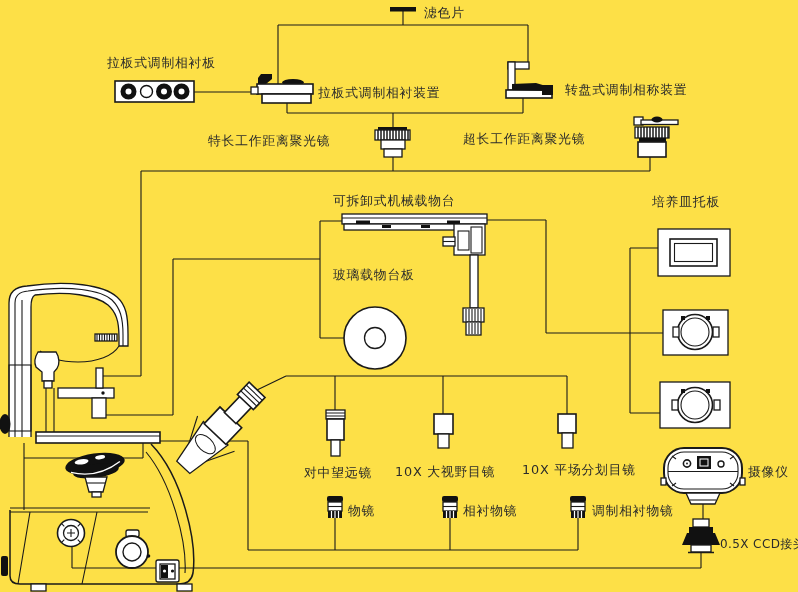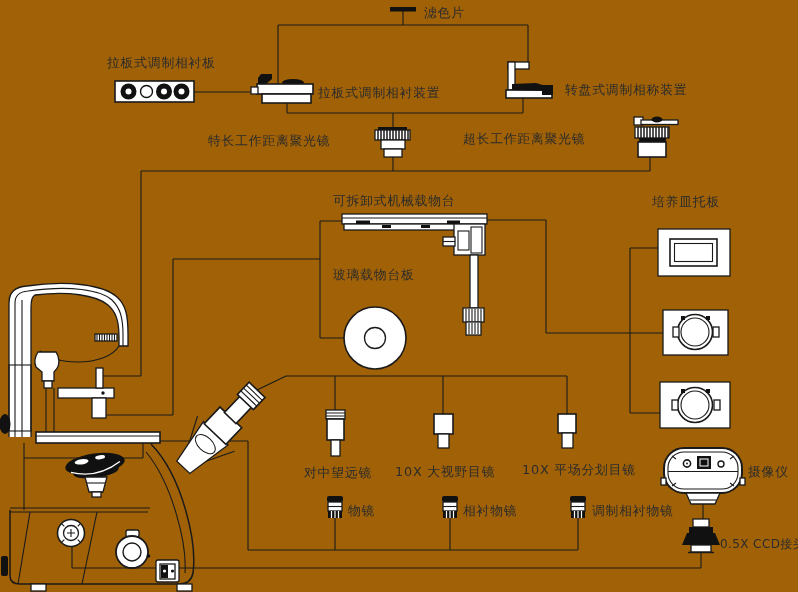--- a/index.html
+++ b/index.html
@@ -1,16 +1,16 @@
 <!DOCTYPE html>
 <html><head>
 <meta charset="utf-8">
 <style>
   html,body{margin:0;padding:0;background:#fff;}
-  .canvas{position:relative;width:798px;height:592px;background:#a16207;overflow:hidden;}
+  .canvas{position:relative;width:798px;height:592px;background:#fde047;overflow:hidden;}
   svg{position:absolute;left:0;top:0;}
   svg text{font-family:"DejaVu Sans","Liberation Sans",sans-serif;fill:#2b2b2b;
            font-size:12.8px;letter-spacing:0.8px;}
   svg text.small{font-size:12px;letter-spacing:0.4px;}
   .ln{stroke:#1a1a1a;stroke-width:1.1;fill:none;}
   .ln2{stroke:#1a1a1a;stroke-width:1.5;fill:none;}
   .wf{fill:#ffffff;stroke:#1a1a1a;stroke-width:1.3;}
   .wf2{fill:#ffffff;stroke:#1a1a1a;stroke-width:1.6;}
   .dk{fill:#111111;stroke:none;}
   .wl{stroke:#ffffff;stroke-width:1.2;fill:none;}

